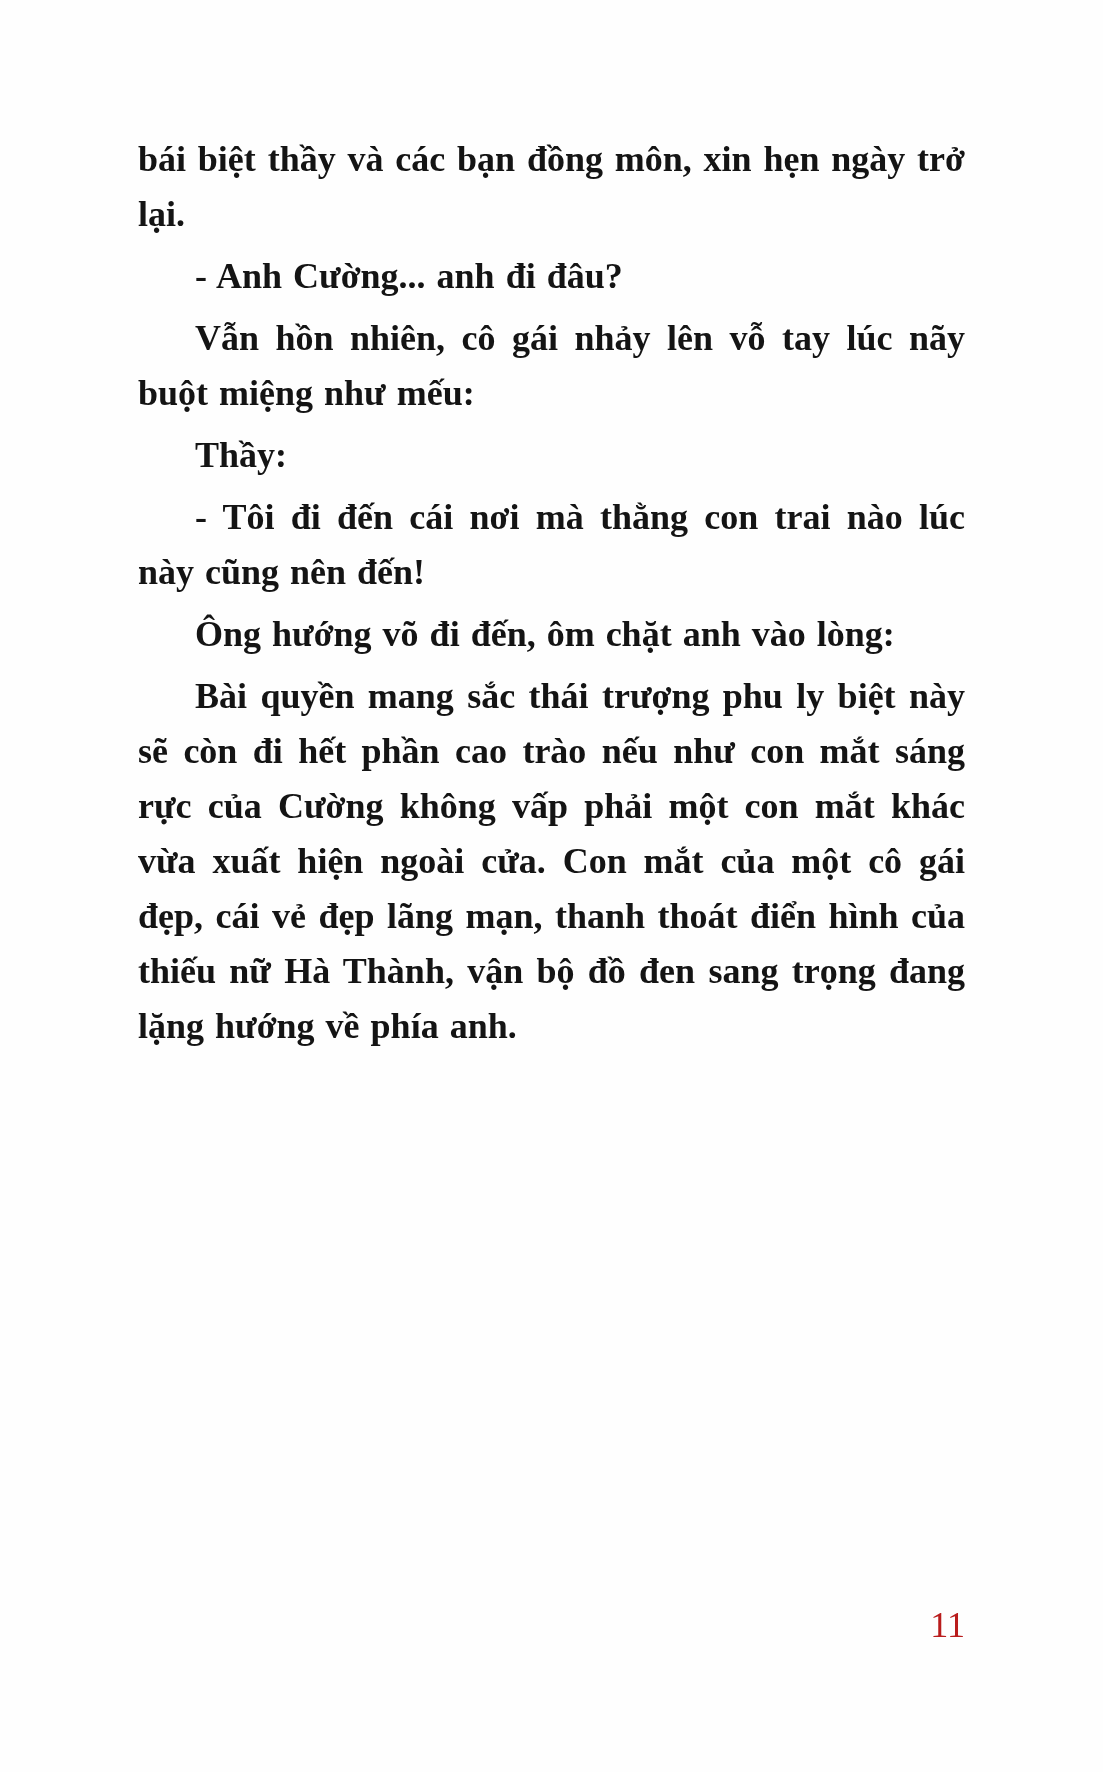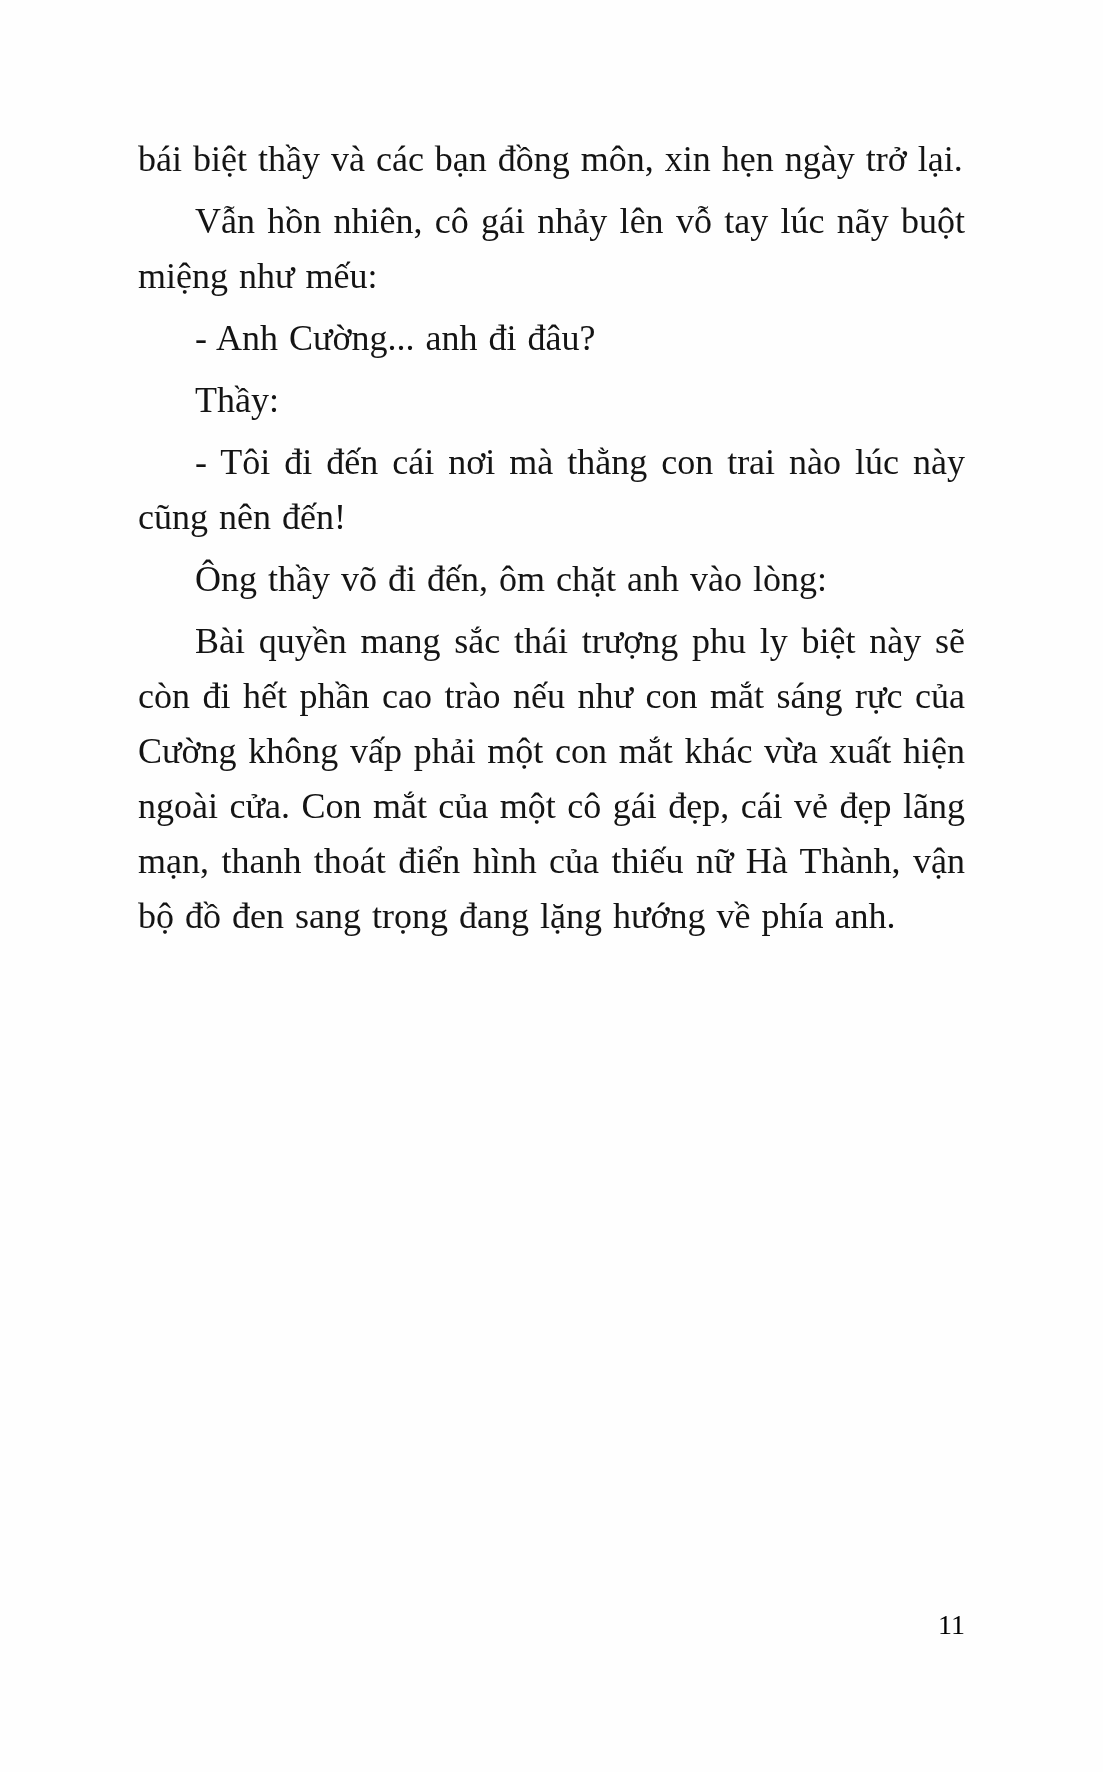--- a/index.html
+++ b/index.html
@@ -18,46 +18,47 @@
     }
     .text-block {
       position: absolute;
       top: 132px;
       left: 138px;
       width: 827px;
       font-size: 36px;
       line-height: 55px;
       text-align: justify;
       text-justify: inter-word;
+      font-weight: bold;
     }
     .para {
       margin: 0 0 7px 0;
       text-indent: 57px;
       word-spacing: 2px;
     }
     .para.no-indent {
       text-indent: 0;
     }
     .page-number {
       position: absolute;
       top: 1605px;
       right: 138px;
-      font-size: 28px;
+      font-size: 36px;
       line-height: 40px;
-      color: #000000;
+      color: #b91c1c;
       text-align: center;
     }
   </style>
 </head>
 <body>
 
 <div class="book-page">
   <div class="text-block">
     <p class="para no-indent">bái biệt thầy và các bạn đồng môn, xin hẹn ngày trở lại.</p>
+    <p class="para">- Anh Cường... anh đi đâu?</p>
     <p class="para">Vẫn hồn nhiên, cô gái nhảy lên vỗ tay lúc nãy buột miệng như mếu:</p>
-    <p class="para">- Anh Cường... anh đi đâu?</p>
     <p class="para">Thầy:</p>
     <p class="para">- Tôi đi đến cái nơi mà thằng con trai nào lúc này cũng nên đến!</p>
-    <p class="para">Ông thầy võ đi đến, ôm chặt anh vào lòng:</p>
+    <p class="para">Ông hướng võ đi đến, ôm chặt anh vào lòng:</p>
     <p class="para">Bài quyền mang sắc thái trượng phu ly biệt này sẽ còn đi hết phần cao trào nếu như con mắt sáng rực của Cường không vấp phải một con mắt khác vừa xuất hiện ngoài cửa. Con mắt của một cô gái đẹp, cái vẻ đẹp lãng mạn, thanh thoát điển hình của thiếu nữ Hà Thành, vận bộ đồ đen sang trọng đang lặng hướng về phía anh.</p>
   </div>
   <div class="page-number">11</div>
 </div>
 
 </body></html>

